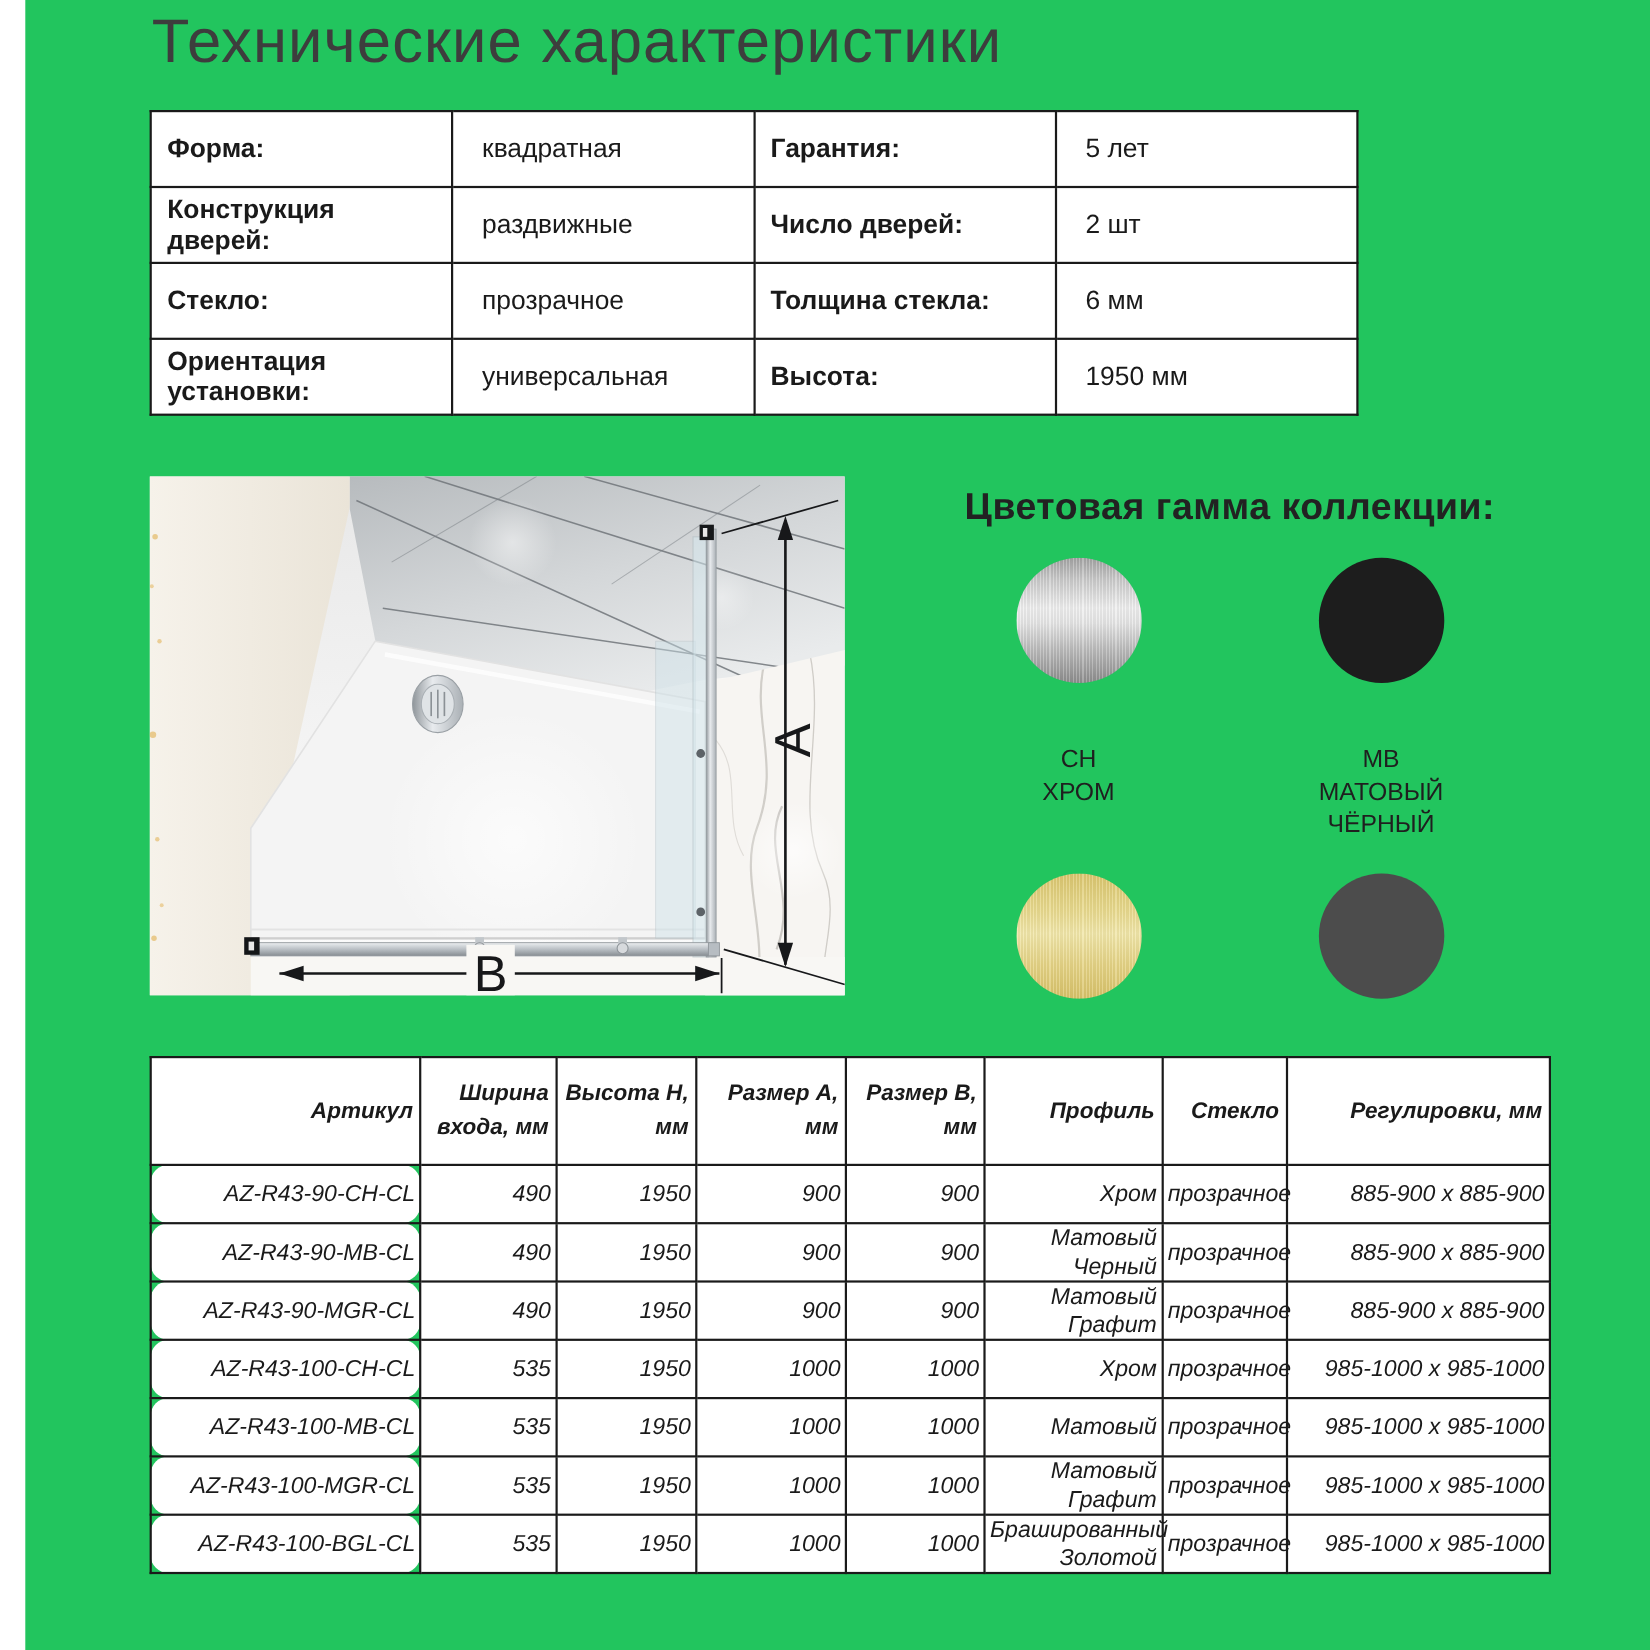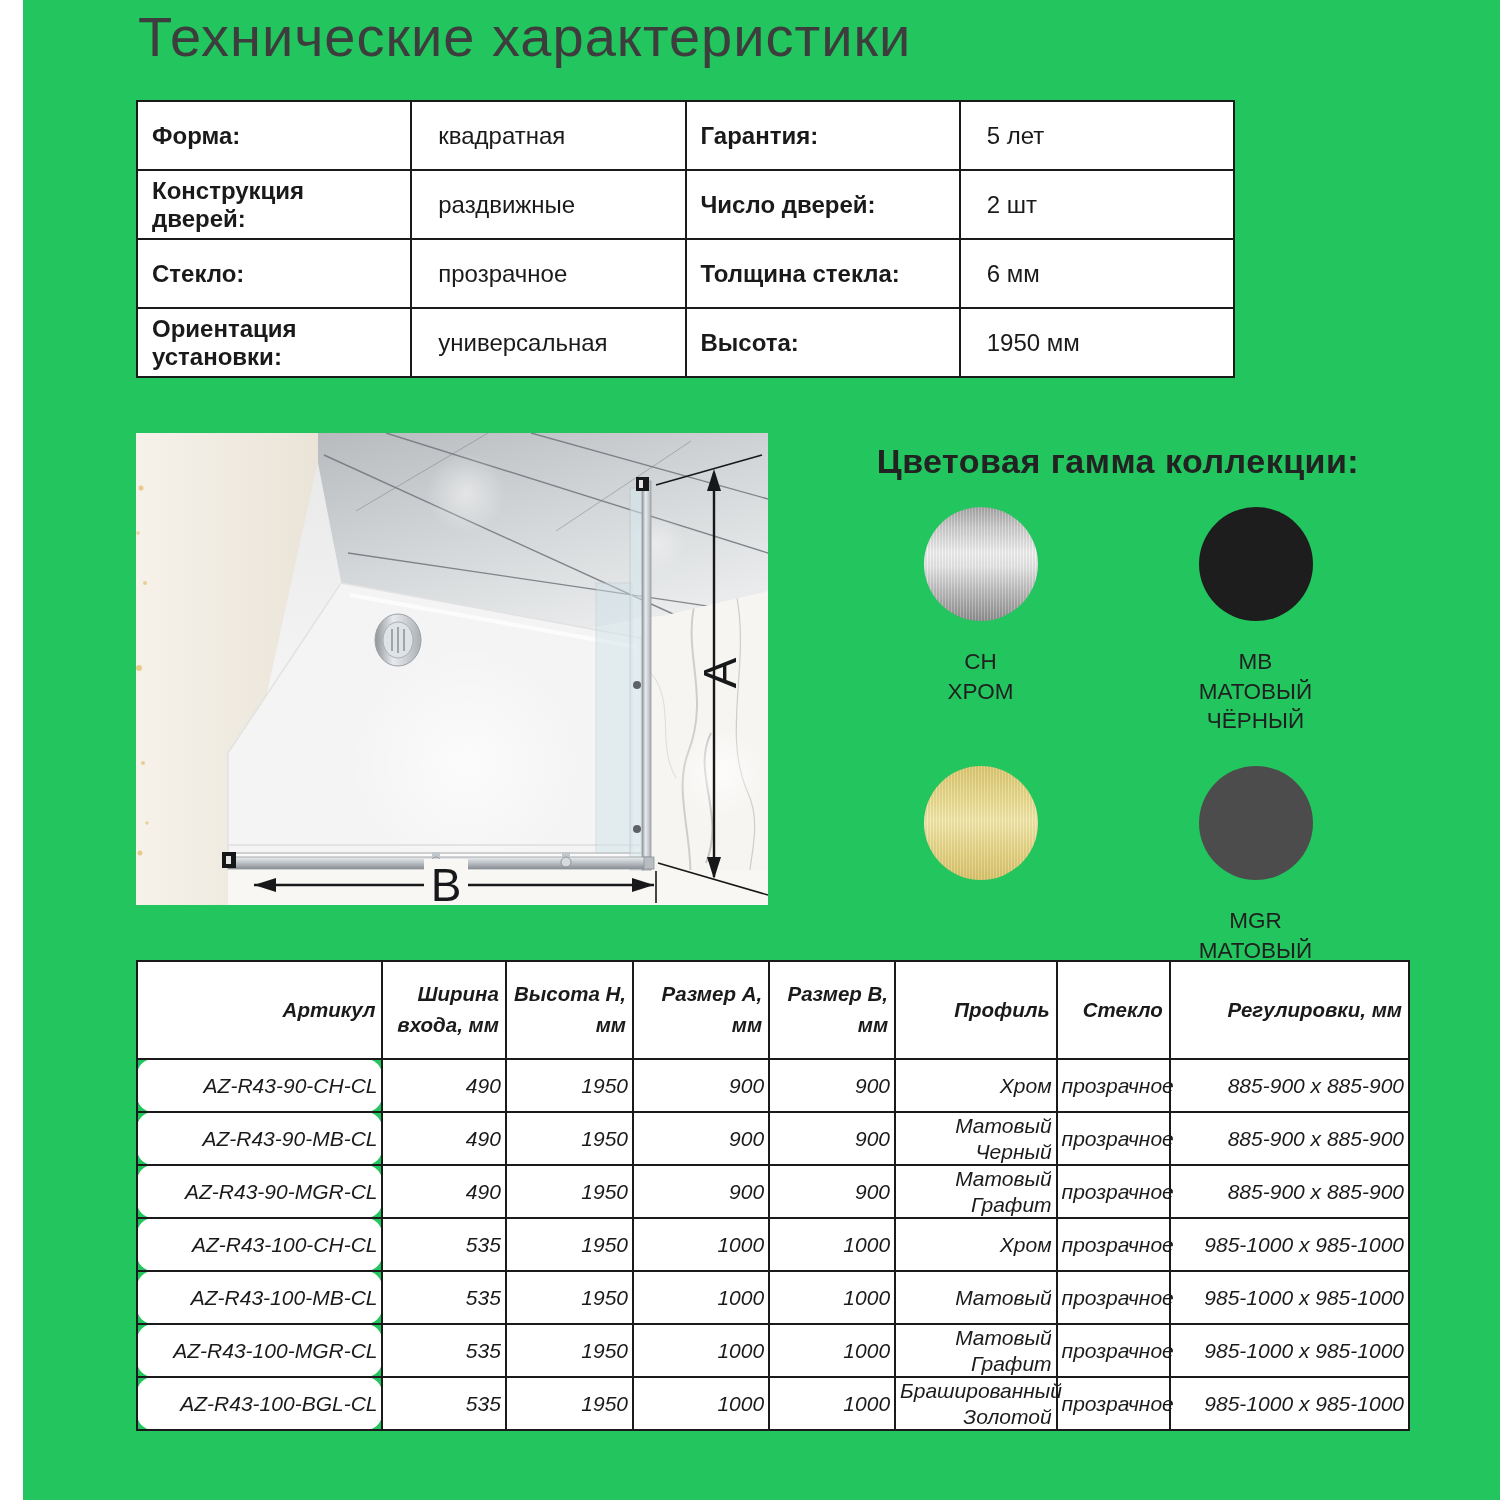--- a/index.html
+++ b/index.html
@@ -25,21 +25,21 @@
   table.spec td.s-val{padding-left:26px;font-weight:400;}
   
   .figure{position:absolute;left:113px;top:433px;width:632px;height:472px;}
   
   .colors{position:absolute;left:790px;top:442px;width:610px;}
   .colors-heading{font-size:34px;font-weight:700;text-align:center;letter-spacing:.5px;color:#222;}
   .swatch-grid{
     margin-top:26px;display:grid;grid-template-columns:1fr 1fr;row-gap:30px;
     justify-items:center;padding:0 30px;
   }
-  .swatch{display:flex;flex-direction:column;align-items:center;width:250px;}
+  .swatch{display:flex;flex-direction:column;align-items:center;width:250px;gap:28px;}
   .sw-circle{width:114px;height:114px;border-radius:50%;}
   .c-chrome{
     background:
       repeating-linear-gradient(90deg, rgba(255,255,255,.20) 0 1px, rgba(0,0,0,.05) 1px 3px),
       linear-gradient(180deg,#a5a5a5 0%,#cdcdcd 18%,#f0f0f0 40%,#e7e7e7 52%,#bcbcbc 74%,#8e8e8e 100%);
   }
   .c-black{background:#1d1d1d;}
   .c-gold{
     background:
       repeating-linear-gradient(90deg, rgba(255,255,255,.18) 0 1px, rgba(0,0,0,.04) 1px 3px),

